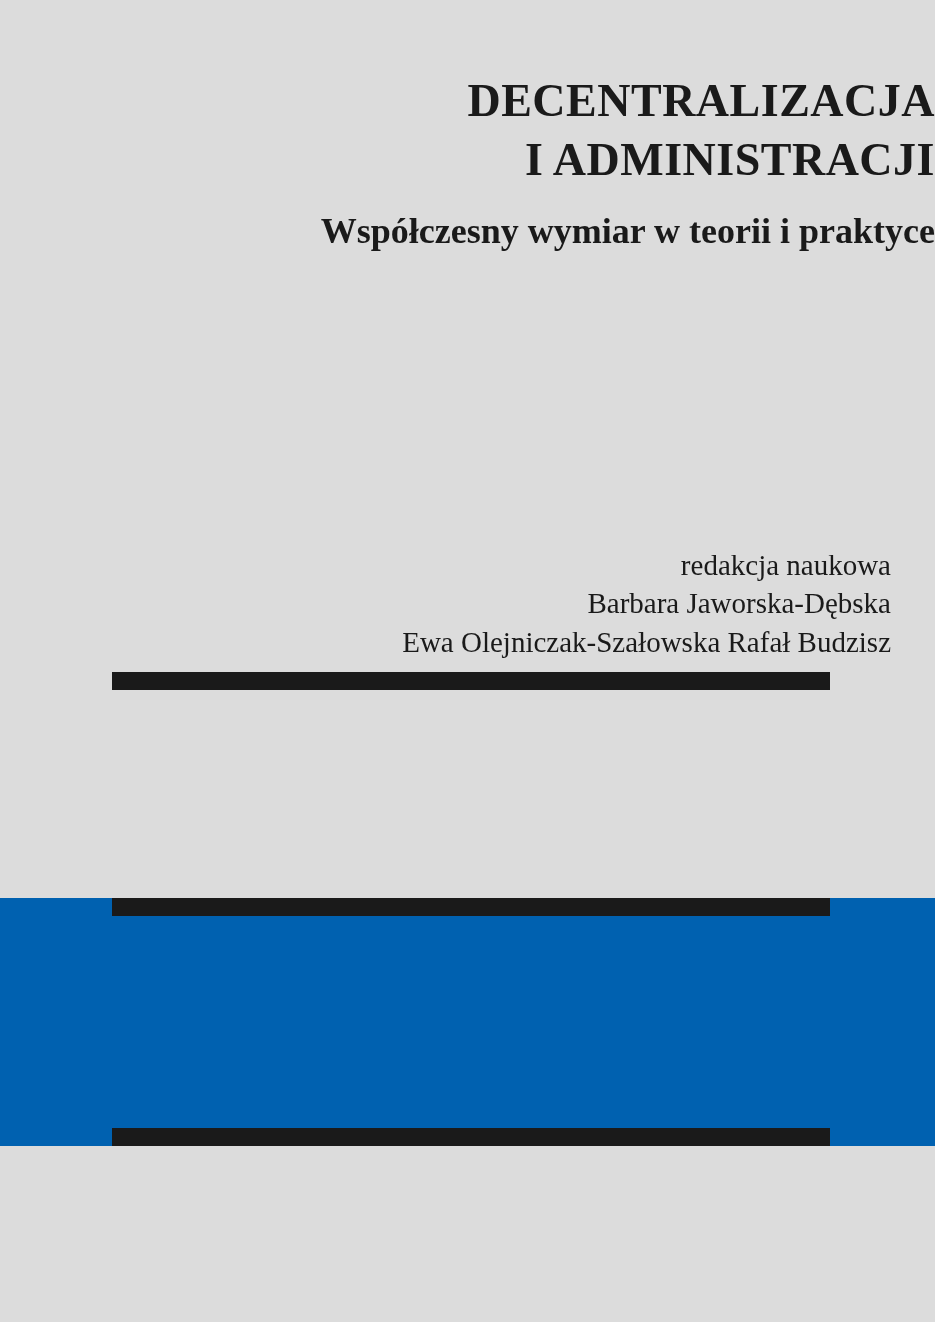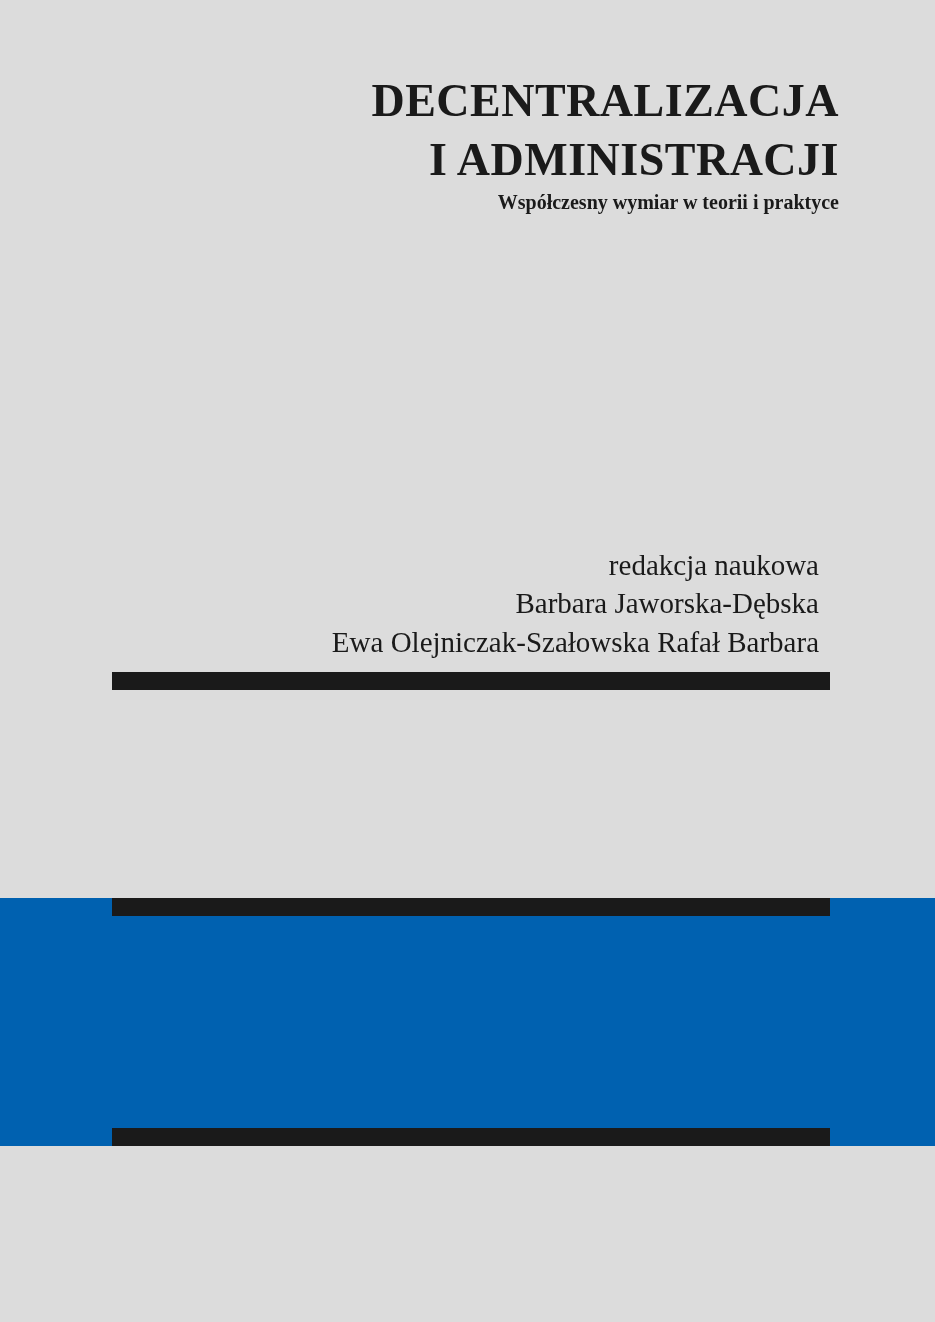--- a/index.html
+++ b/index.html
@@ -18,49 +18,49 @@
     overflow: hidden;
   }
 
   
   .title-block {
     position: absolute;
     left: 0;
     top: 72px;
     width: 935px;
     text-align: right;
-    padding-right: 96px;
     box-sizing: border-box;
   }
   .title-line {
     font-family: "Liberation Serif", serif;
     font-weight: bold;
     font-size: 46px;
     line-height: 1.28;
     letter-spacing: 0.5px;
     color: #1a1a1a;
     white-space: nowrap;
   }
   .subtitle {
+    margin-top: 20px;
     font-family: "Liberation Serif", serif;
     font-weight: bold;
-    font-size: 20px;
+    font-size: 36px;
     line-height: 1.2;
     color: #1a1a1a;
     white-space: nowrap;
   }
 
   
   .editors-block {
     position: absolute;
     left: 0;
     top: 546px;
     width: 935px;
     text-align: right;
-    padding-right: 116px;
+    padding-right: 44px;
     box-sizing: border-box;
   }
   .editors-line {
     font-family: "Liberation Serif", serif;
     font-size: 29px;
     line-height: 1.32;
     color: #1a1a1a;
     white-space: nowrap;
   }
 
@@ -115,21 +115,21 @@
 
   <div class="title-block">
     <div class="title-line">DECENTRALIZACJA</div>
     <div class="title-line">I ADMINISTRACJI</div>
     <div class="subtitle">Współczesny wymiar w teorii i praktyce</div>
   </div>
 
   <div class="editors-block">
     <div class="editors-line">redakcja naukowa</div>
     <div class="editors-line">Barbara Jaworska-Dębska</div>
-    <div class="editors-line">Ewa Olejniczak-Szałowska Rafał Barbara</div>
+    <div class="editors-line">Ewa Olejniczak-Szałowska Rafał Budzisz</div>
   </div>
 
   <div class="bar bar-top"></div>
 
   <div class="blue-field"></div>
   <div class="bar bar-mid"></div>
   <div class="bar bar-bottom"></div>
 
   <div class="logo-strip">
 

